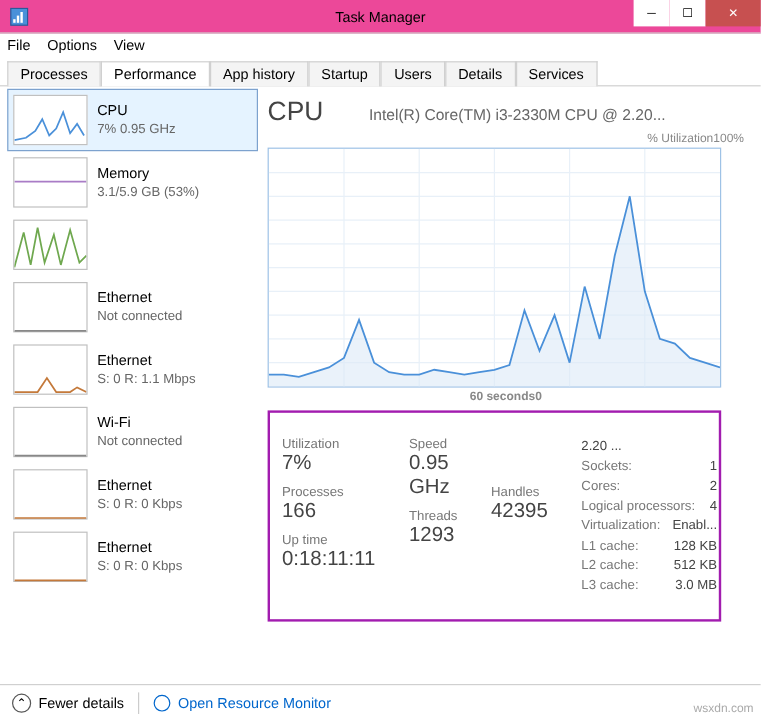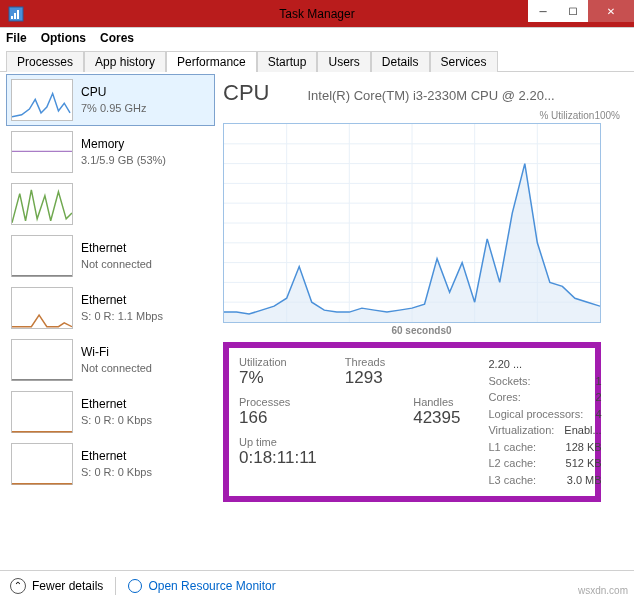--- a/index.html
+++ b/index.html
@@ -1,26 +1,26 @@
 <!DOCTYPE html>
 <html><head>
 <meta charset="utf-8">
 <style>
 * { box-sizing: border-box; margin: 0; padding: 0; font-family: "Segoe UI", sans-serif; }
 body { background: #fff; width: 634px; height: 600px; overflow: hidden; position: relative; }
 
-.titlebar { height: 28px; background: #b91c1c; border-bottom: 1px solid #d0d0d0; display: flex; align-items: center; position: relative; text-align: right; }
+.titlebar { height: 28px; background: #ec4899; border-bottom: 1px solid #d0d0d0; display: flex; align-items: center; position: relative; text-align: right; }
 .titlebar .icon { width: 16px; height: 16px; margin-left: 8px; }
 .titlebar .title { position: absolute; left: 50%; transform: translateX(-50%); font-size: 12px; color: #000; }
 .titlebar .winbtns { position: absolute; right: 0; top: 0; display: flex; }
 .titlebar .winbtn { width: 30px; height: 22px; display: flex; align-items: center; justify-content: center; font-size: 10px; }
 .titlebar .winbtn.close { background: #c75050; color: #fff; width: 46px; }
 .titlebar .winbtn.min, .titlebar .winbtn.max { background: #fff; color: #000; }
 
-.menubar { height: 20px; display: flex; align-items: center; padding: 0 6px; gap: 14px; font-size: 12px; font-weight: bold; }
+.menubar { height: 20px; display: flex; align-items: center; padding: 0 6px; gap: 14px; font-size: 12px; }
 .menubar span { cursor: default; }
 
 .tabs { display: flex; border-bottom: 1px solid #d0d0d0; padding: 0 6px; font-size: 12px; height: 24px; align-items: flex-end; }
 .tab { padding: 3px 10px; border: 1px solid transparent; border-bottom: none; position: relative; top: 1px; background: #fff; }
 .tab.active { border-color: #d0d0d0; background: #fff; z-index: 2; }
 .tab:not(.active) { background: #f4f4f4; border-color: #d0d0d0; }
 
 .content { display: flex; height: 498px; }
 
 .sidebar { width: 215px; overflow-y: auto; padding: 2px 0 2px 6px; }
@@ -34,21 +34,21 @@
 .main { flex: 1; padding: 8px 14px 0 8px; position: relative; }
 .main-header { display: flex; align-items: baseline; gap: 14px; margin-bottom: 4px; }
 .main-header .big { font-size: 22px; font-weight: 400; color: #444; }
 .main-header .cpuname { font-size: 13px; color: #666; white-space: nowrap; overflow: hidden; text-overflow: ellipsis; flex: 1; padding-left: 24px; }
 
 .chart-labels { display: flex; justify-content: flex-end; font-size: 10px; color: #888; margin-bottom: 2px; }
 .chart { width: 378px; height: 200px; border: 1px solid #9ec2e6; position: relative; background: #fff; }
 .chart svg { width: 100%; height: 100%; }
 .chart-bottom-labels { display: flex; justify-content: center; font-size: 10px; color: #888; margin-top: 2px; font-weight: bold; }
 
-.details { border: 6px solid #a21caf; margin-top: 6px; padding: 8px 10px; display: flex; gap: 28px; font-size: 12px; width: 378px; }
+.details { border: 2px solid #a21caf; margin-top: 6px; padding: 20px 10px; display: flex; gap: 28px; font-size: 12px; width: 378px; }
 .details .col { display: flex; flex-direction: column; gap: 8px; }
 .details .lbl { color: #777; font-size: 11px; }
 .details .val { font-size: 17px; color: #444; }
 .details .right-col { font-size: 11px; flex:1; }
 .details .right-col .row { display: flex; justify-content: space-between; gap: 10px; line-height: 1.5; }
 .details .right-col .rlbl { color: #777; }
 .details .right-col .rval { color: #444; text-align: right; }
 
 .footer { position: absolute; bottom: 0; left: 0; right: 0; height: 30px; border-top: 1px solid #d0d0d0; display: flex; align-items: center; padding: 0 10px; gap: 6px; font-size: 12px; }
 .footer .circle { width: 16px; height: 16px; border: 1px solid #555; border-radius: 50%; display: flex; align-items: center; justify-content: center; font-size: 10px; }
@@ -75,27 +75,27 @@
   <div class="winbtns">
     <div class="winbtn min">─</div>
     <div class="winbtn max">☐</div>
     <div class="winbtn close">✕</div>
   </div>
 </div>
 
 <div class="menubar">
   <span>File</span>
   <span>Options</span>
-  <span>Cores</span>
+  <span>View</span>
 </div>
 
 <div class="tabs">
   <div class="tab">Processes</div>
+  <div class="tab active">Performance</div>
   <div class="tab">App history</div>
-  <div class="tab active">Performance</div>
   <div class="tab">Startup</div>
   <div class="tab">Users</div>
   <div class="tab">Details</div>
   <div class="tab">Services</div>
 </div>
 
 <div class="content">
   <div class="sidebar" id="sidebar">
       <div class="side-item selected">
         <div class="thumb">
@@ -227,20 +227,24 @@
             <div class="lbl">Processes</div>
              <div class="val">166</div>
           </div>
         <div>
             <div class="lbl">Up time</div>
              <div class="val">0:18:11:11</div>
           </div>
       </div>
       <div class="col">
         <div>
+            <div class="lbl">Speed</div>
+             <div class="val">0.95 GHz</div>
+          </div>
+        <div>
             <div class="lbl">Threads</div>
              <div class="val">1293</div>
           </div>
       </div>
       <div class="col">
         <div>
             <div class="lbl">&nbsp;</div>
             <div class="val">&nbsp;</div>
           </div>
         <div>

